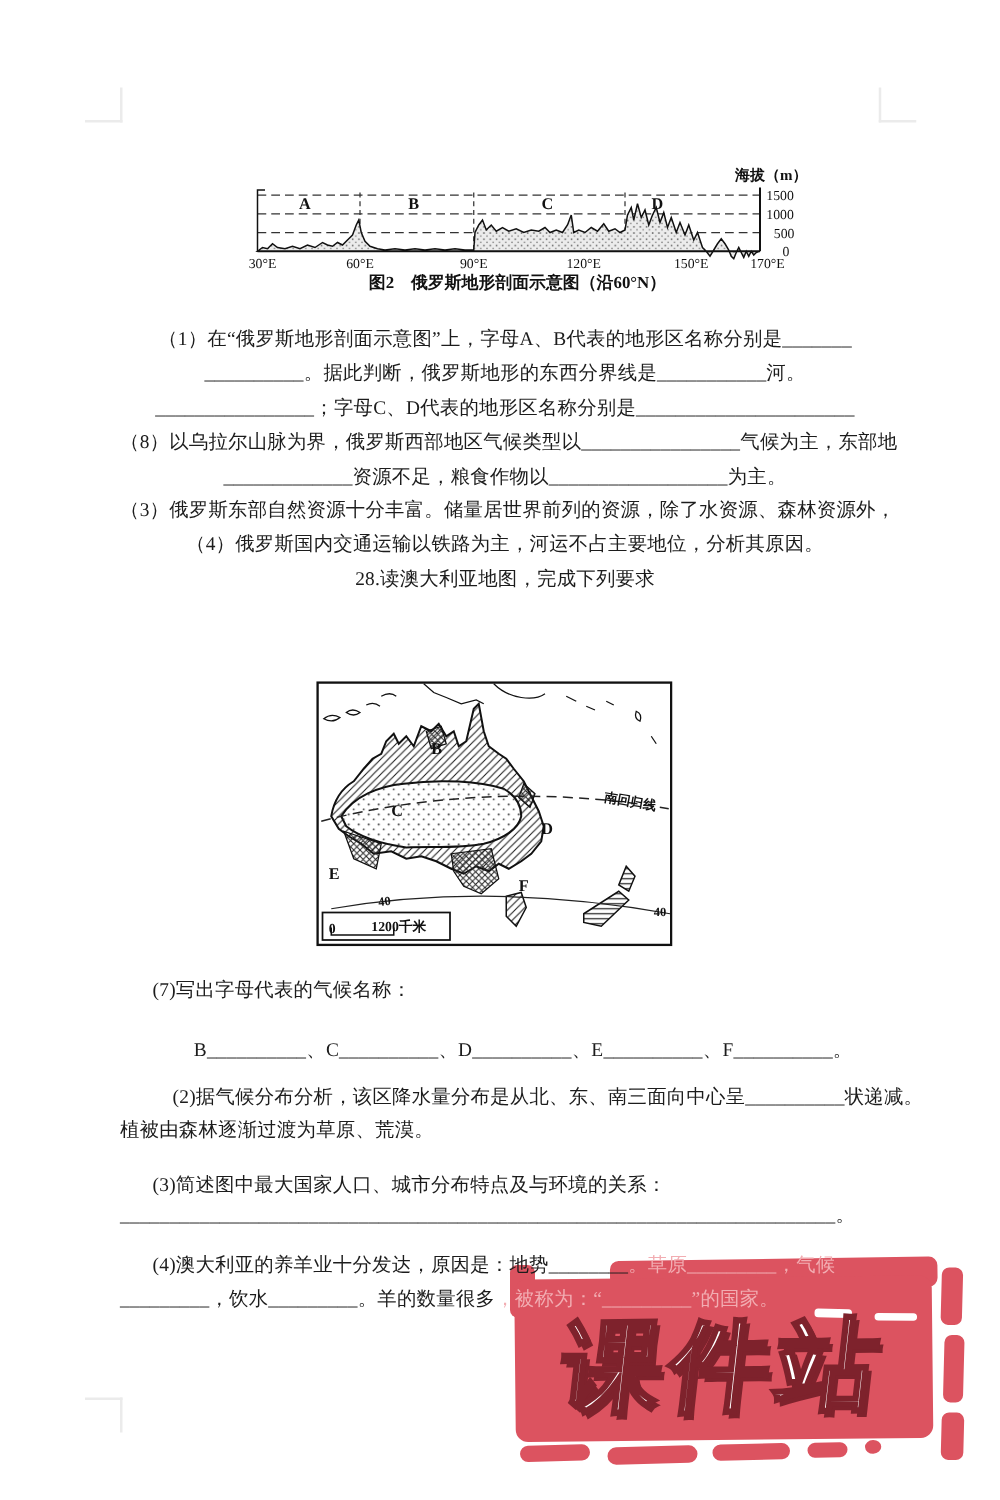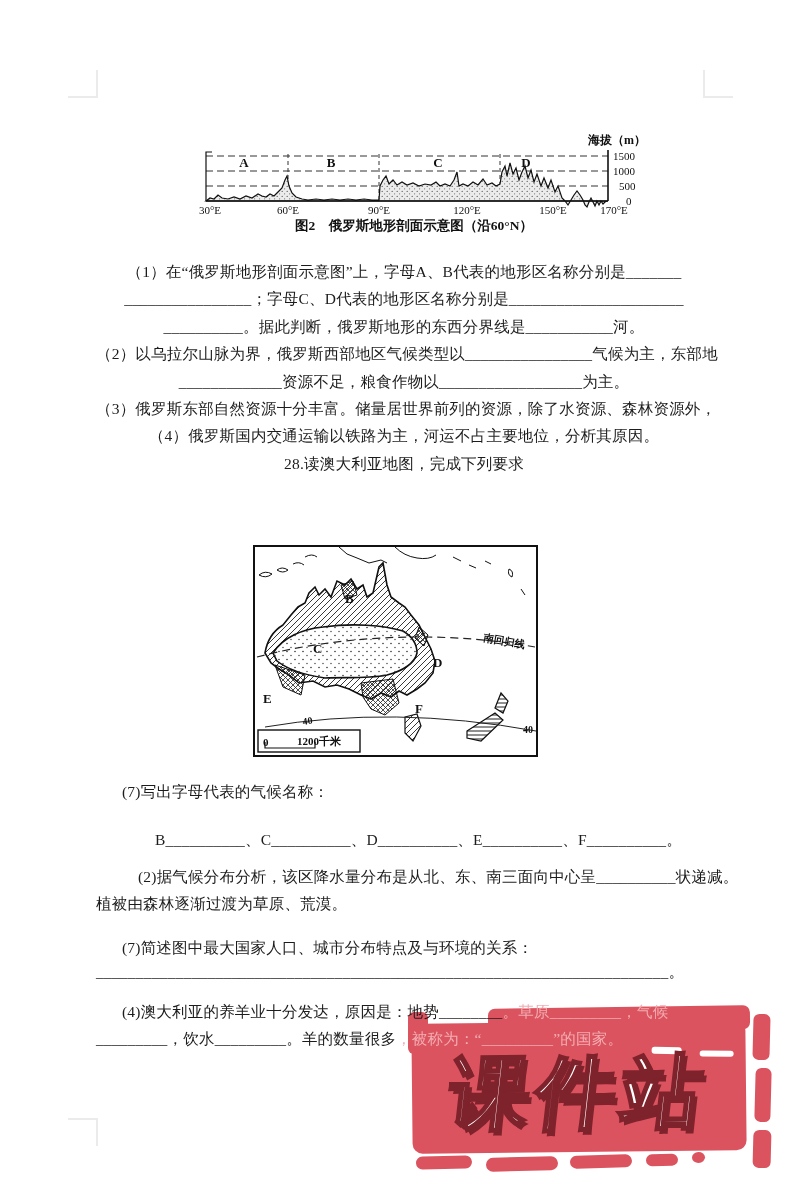--- a/index.html
+++ b/index.html
@@ -108,23 +108,23 @@
       <text class="svg-txt tick" x="271" y="84" text-anchor="middle">120°E</text>
       <text class="svg-txt tick" x="357" y="84" text-anchor="middle">150°E</text>
       <text class="svg-txt tick" x="418" y="84" text-anchor="middle">170°E</text>
 
       <text class="svg-txt cap" x="218" y="100" text-anchor="middle">图2　俄罗斯地形剖面示意图（沿60°N）</text>
     </svg>
   </div>
 
   <div class="para">
     <div>（1）在“俄罗斯地形剖面示意图”上，字母A、B代表的地形区名称分别是_______</div>
+    <div>__________。据此判断，俄罗斯地形的东西分界线是___________河。</div>
     <div>________________；字母C、D代表的地形区名称分别是______________________</div>
-    <div>__________。据此判断，俄罗斯地形的东西分界线是___________河。</div>
-    <div>（2）以乌拉尔山脉为界，俄罗斯西部地区气候类型以________________气候为主，东部地</div>
+    <div>（8）以乌拉尔山脉为界，俄罗斯西部地区气候类型以________________气候为主，东部地</div>
     <div>_____________资源不足，粮食作物以__________________为主。</div>
     <div>（3）俄罗斯东部自然资源十分丰富。储量居世界前列的资源，除了水资源、森林资源外，</div>
     <div>（4）俄罗斯国内交通运输以铁路为主，河运不占主要地位，分析其原因。</div>
     <div>28.读澳大利亚地图，完成下列要求</div>
   </div>
 
   <div class="map-wrap">
     <svg width="285" height="212" viewBox="0 0 285 212">
       <defs>
         <pattern id="diag" width="6" height="6" patternUnits="userSpaceOnUse">
@@ -189,21 +189,21 @@
       <text class="map-txt" x="10" y="201" font-size="11">0</text>
       <polyline points="12,197 12,203 62,203 62,197" fill="none" stroke="#111" stroke-width="1.2"></polyline>
       <text class="map-txt" x="44" y="200" font-size="11">1200千米</text>
     </svg>
   </div>
 
   <div class="qline" style="left:122px;top:782px;">(7)写出字母代表的气候名称：</div>
   <div class="qline" style="left:155px;top:830px;">B__________、C__________、D__________、E__________、F__________。</div>
   <div class="qline" style="left:122px;top:867px;margin-left:16px;">(2)据气候分布分析，该区降水量分布是从北、东、南三面向中心呈__________状递减。</div>
   <div class="qline" style="left:96px;top:894px;">植被由森林逐渐过渡为草原、荒漠。</div>
-  <div class="qline" style="left:122px;top:938px;">(7)简述图中最大国家人口、城市分布特点及与环境的关系：</div>
+  <div class="qline" style="left:122px;top:938px;">(3)简述图中最大国家人口、城市分布特点及与环境的关系：</div>
   <div class="qline" style="left:96px;top:962px;text-align:right;">________________________________________________________________________。</div>
   <div class="qline" style="left:122px;top:1002px;"><span>(4)澳大利亚的养羊业十分发达，原因是：地势________</span><span class="pale">。草原_________，气候</span></div>
   <div class="qline" style="left:96px;top:1029px;"><span>_________，饮水_________。羊的数量很多</span><span class="pale">，被称为：“_________”的国家。</span></div>
 
   <div class="stamp">
     <div class="topbar"></div>
     <div class="tlstub"></div>
     <div class="blk">
       <div class="notch n1"></div>
       <div class="notch n2"></div>

